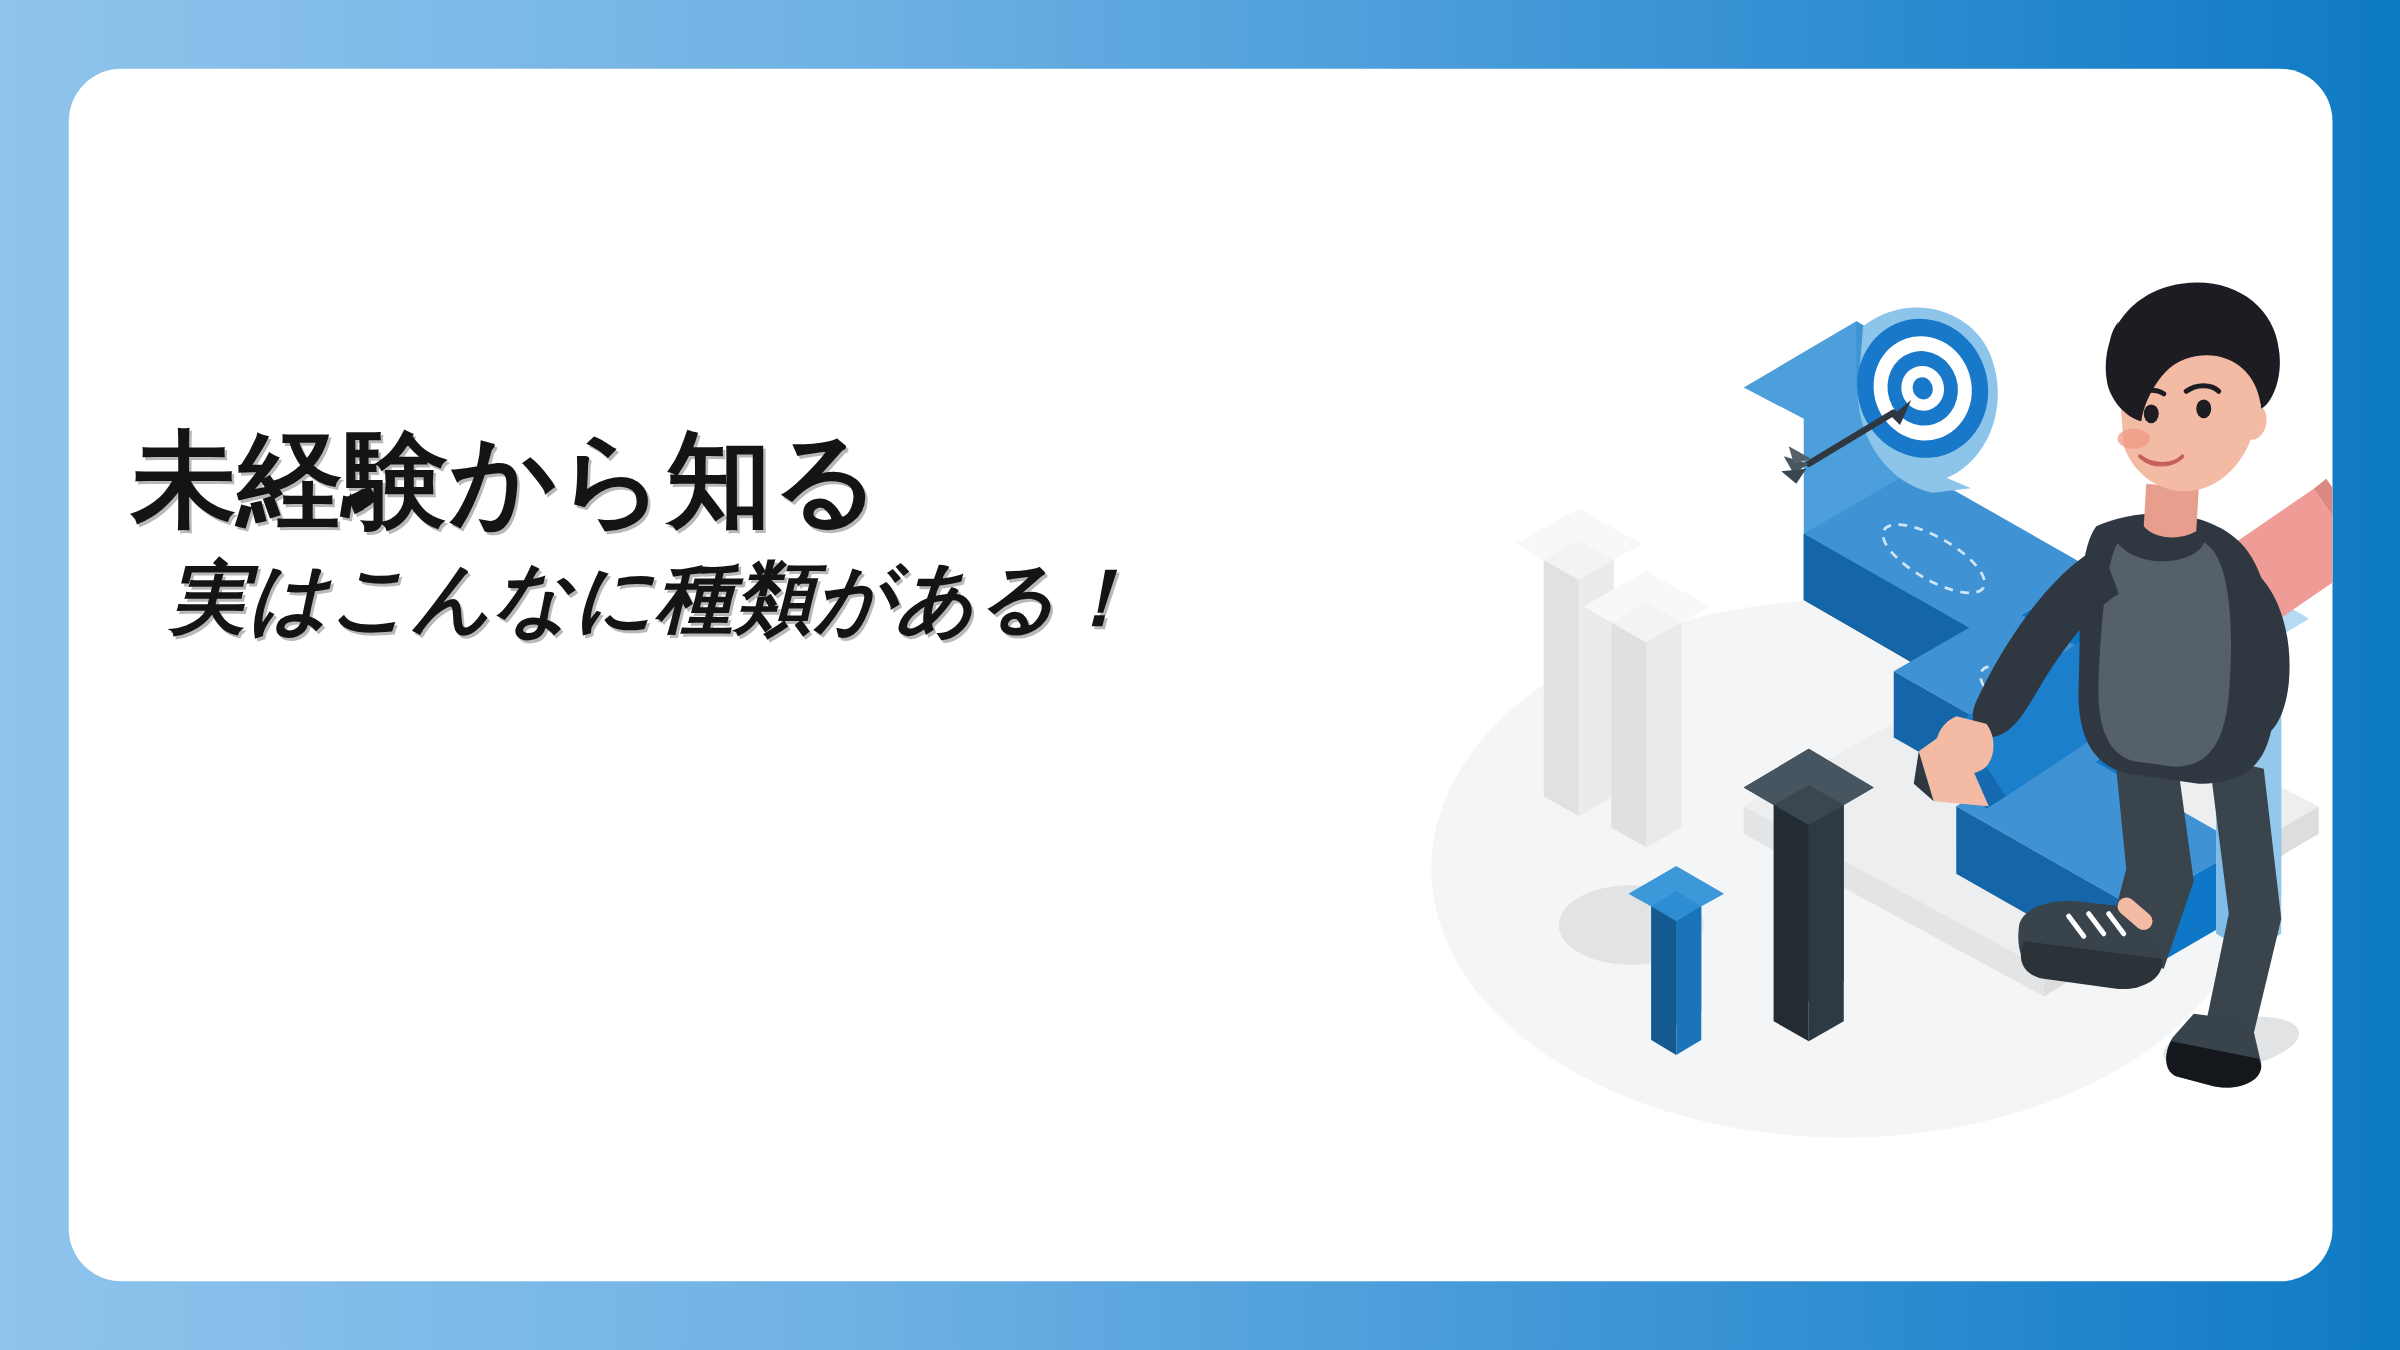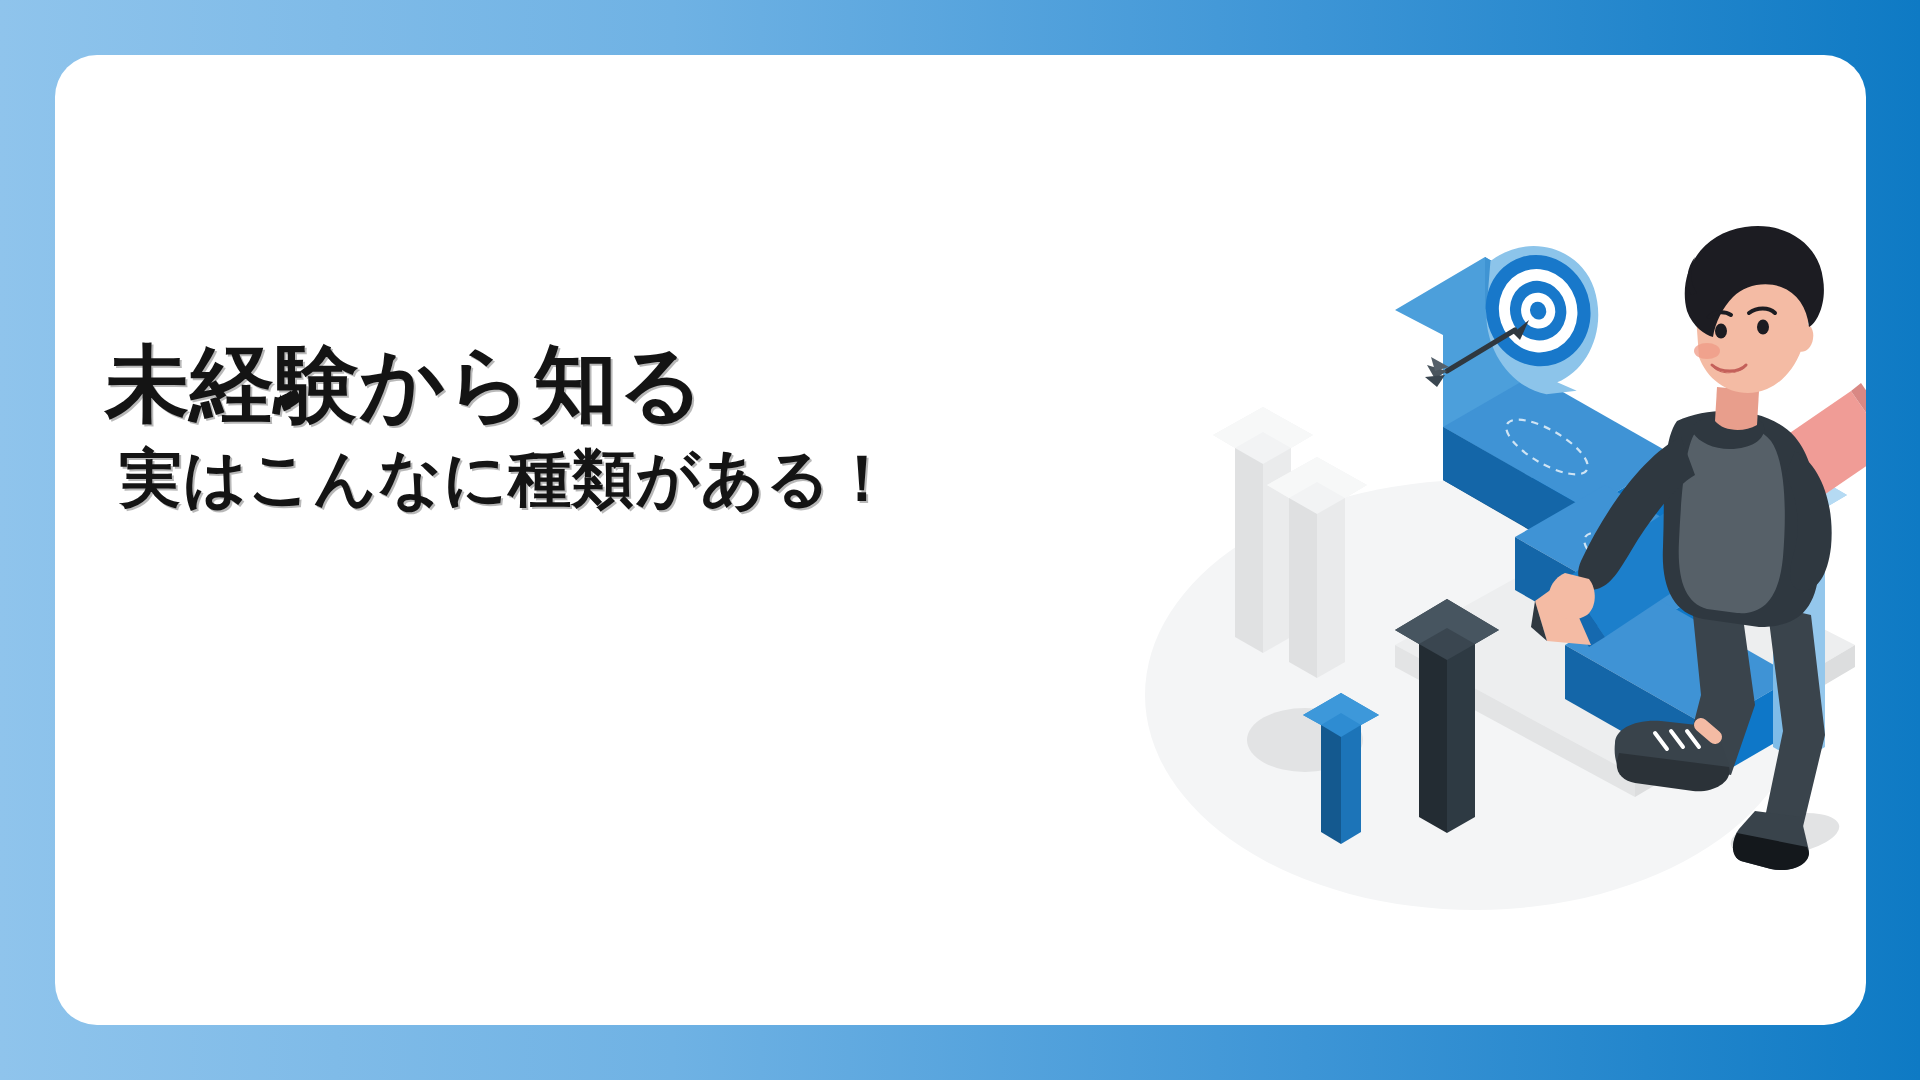--- a/index.html
+++ b/index.html
@@ -41,21 +41,21 @@
   .line {
     white-space: nowrap;
     font-weight: 900;
     letter-spacing: 0.01em;
     line-height: 1.18;
     color: #141414;
     text-shadow: 2px 2px 0 rgba(0,0,0,0.28);
   }
   .line1 { font-size: 84px; margin-bottom: 8px; }
   .line2 { font-size: 84px; margin-bottom: 12px; }
-  .line3 { font-size: 63px; margin-left: 14px; }
+  .line3 { font-size: 63px; margin-left: 30px; font-style: italic; }
   .pink { color: #E8407E; }
 
   
   .illus {
     position: absolute;
     left: 1040px;
     top: 120px;
     width: 800px;
     height: 740px;
   }

